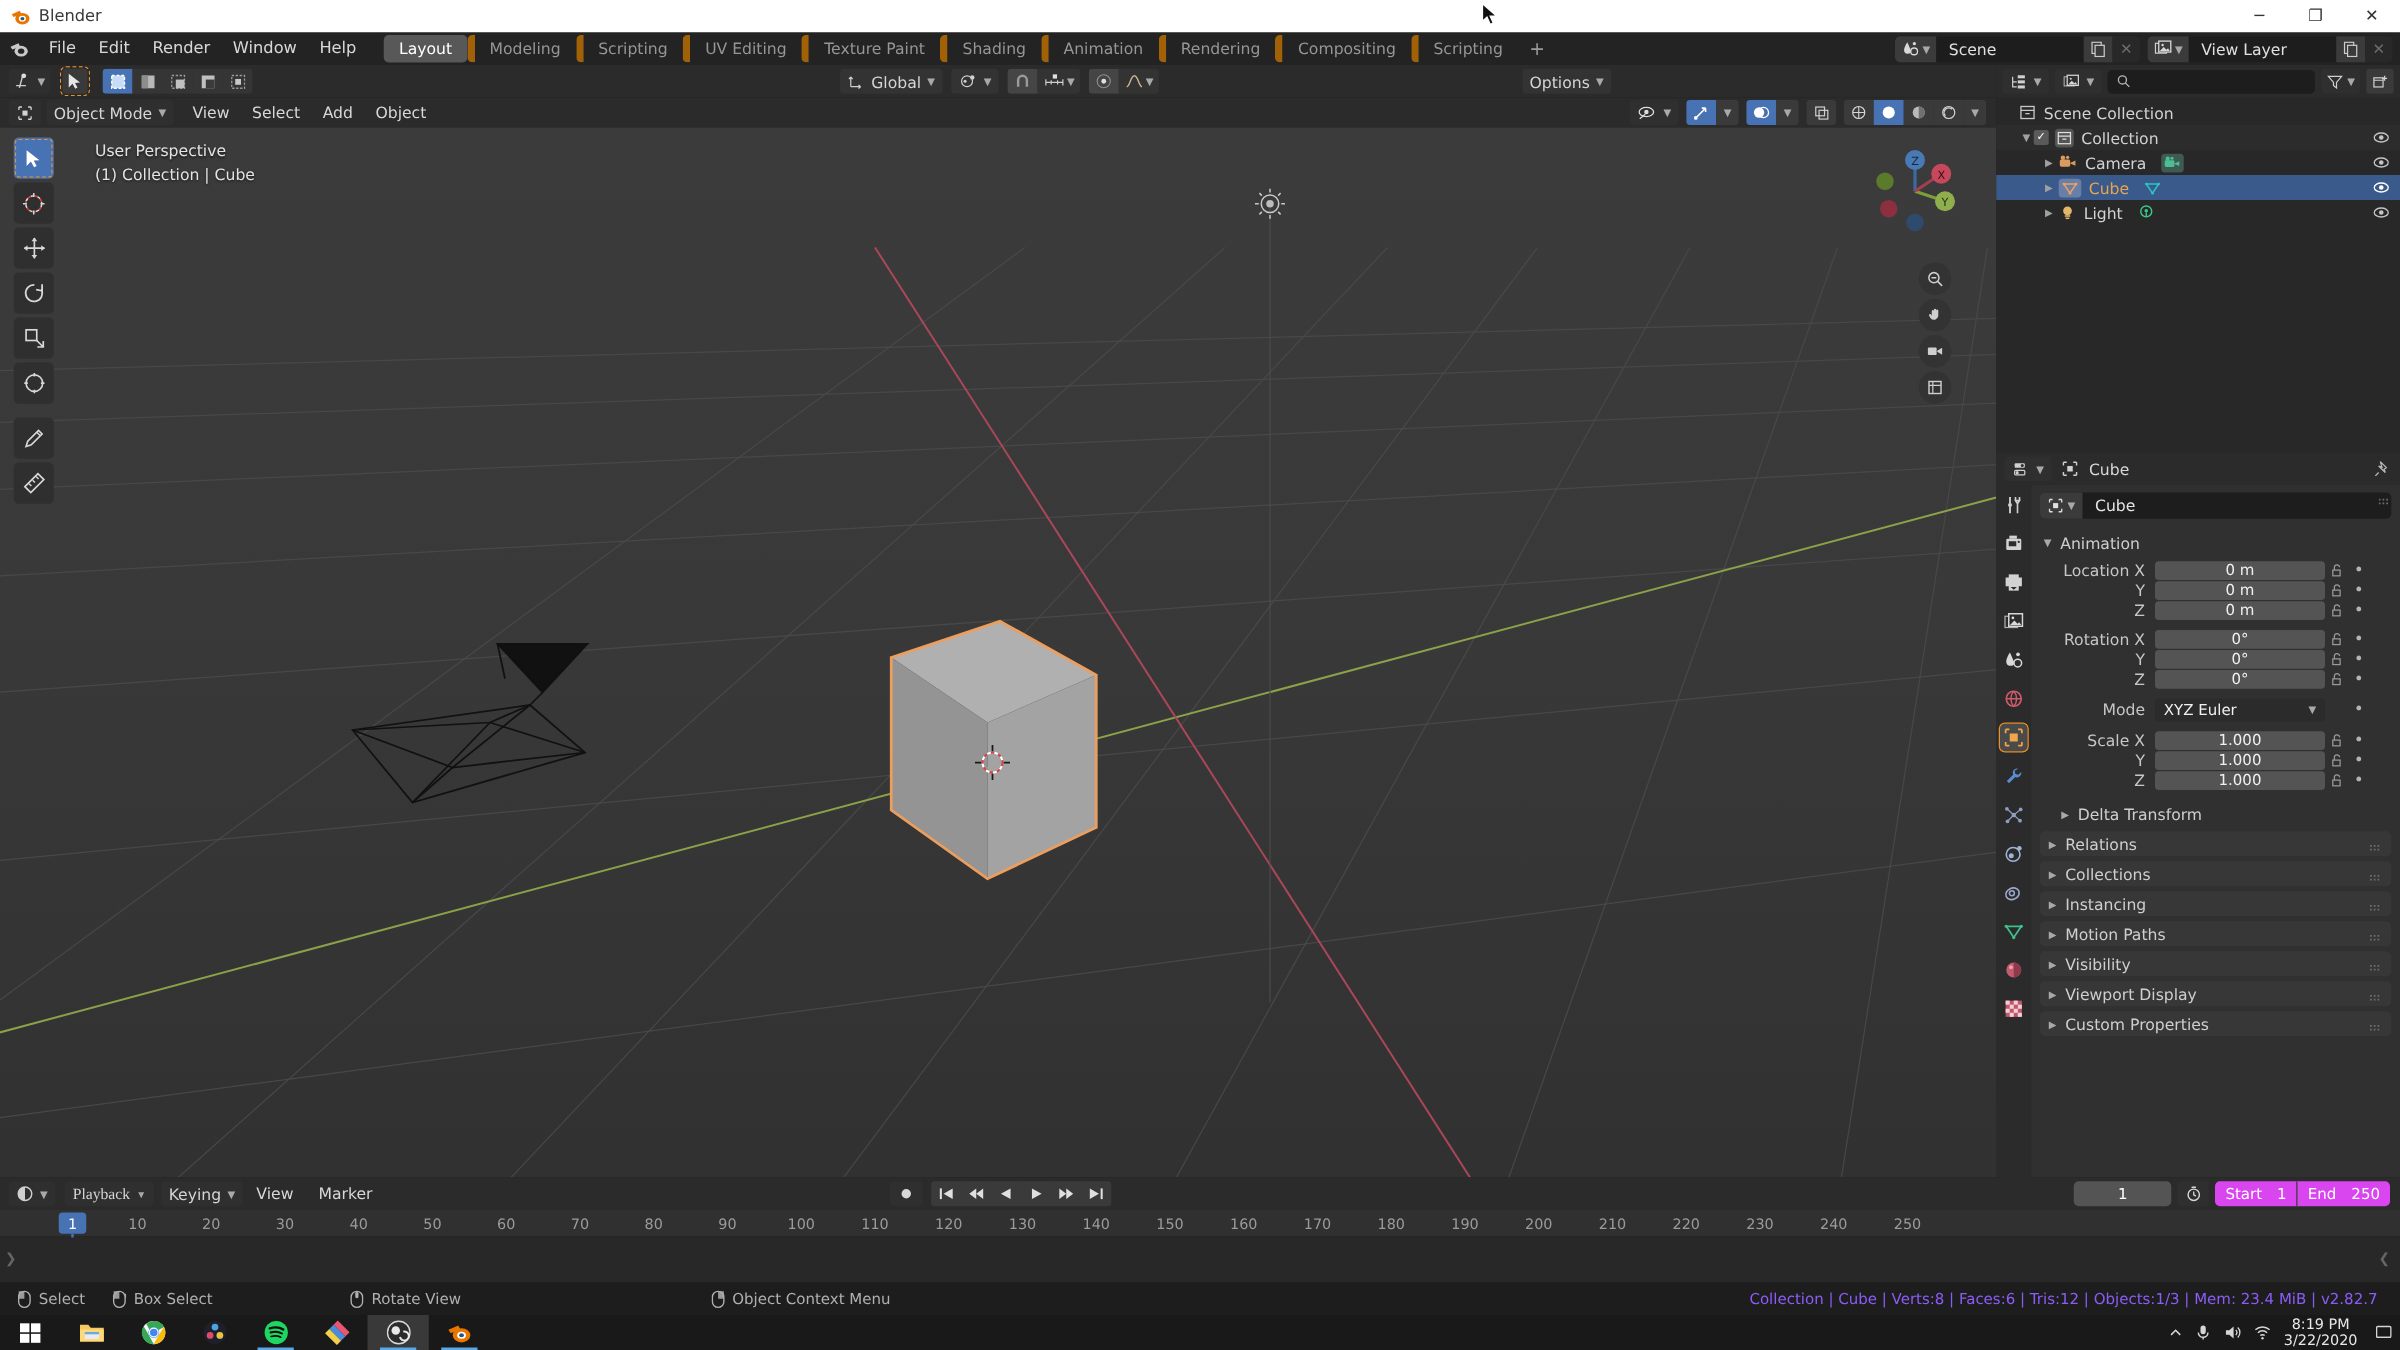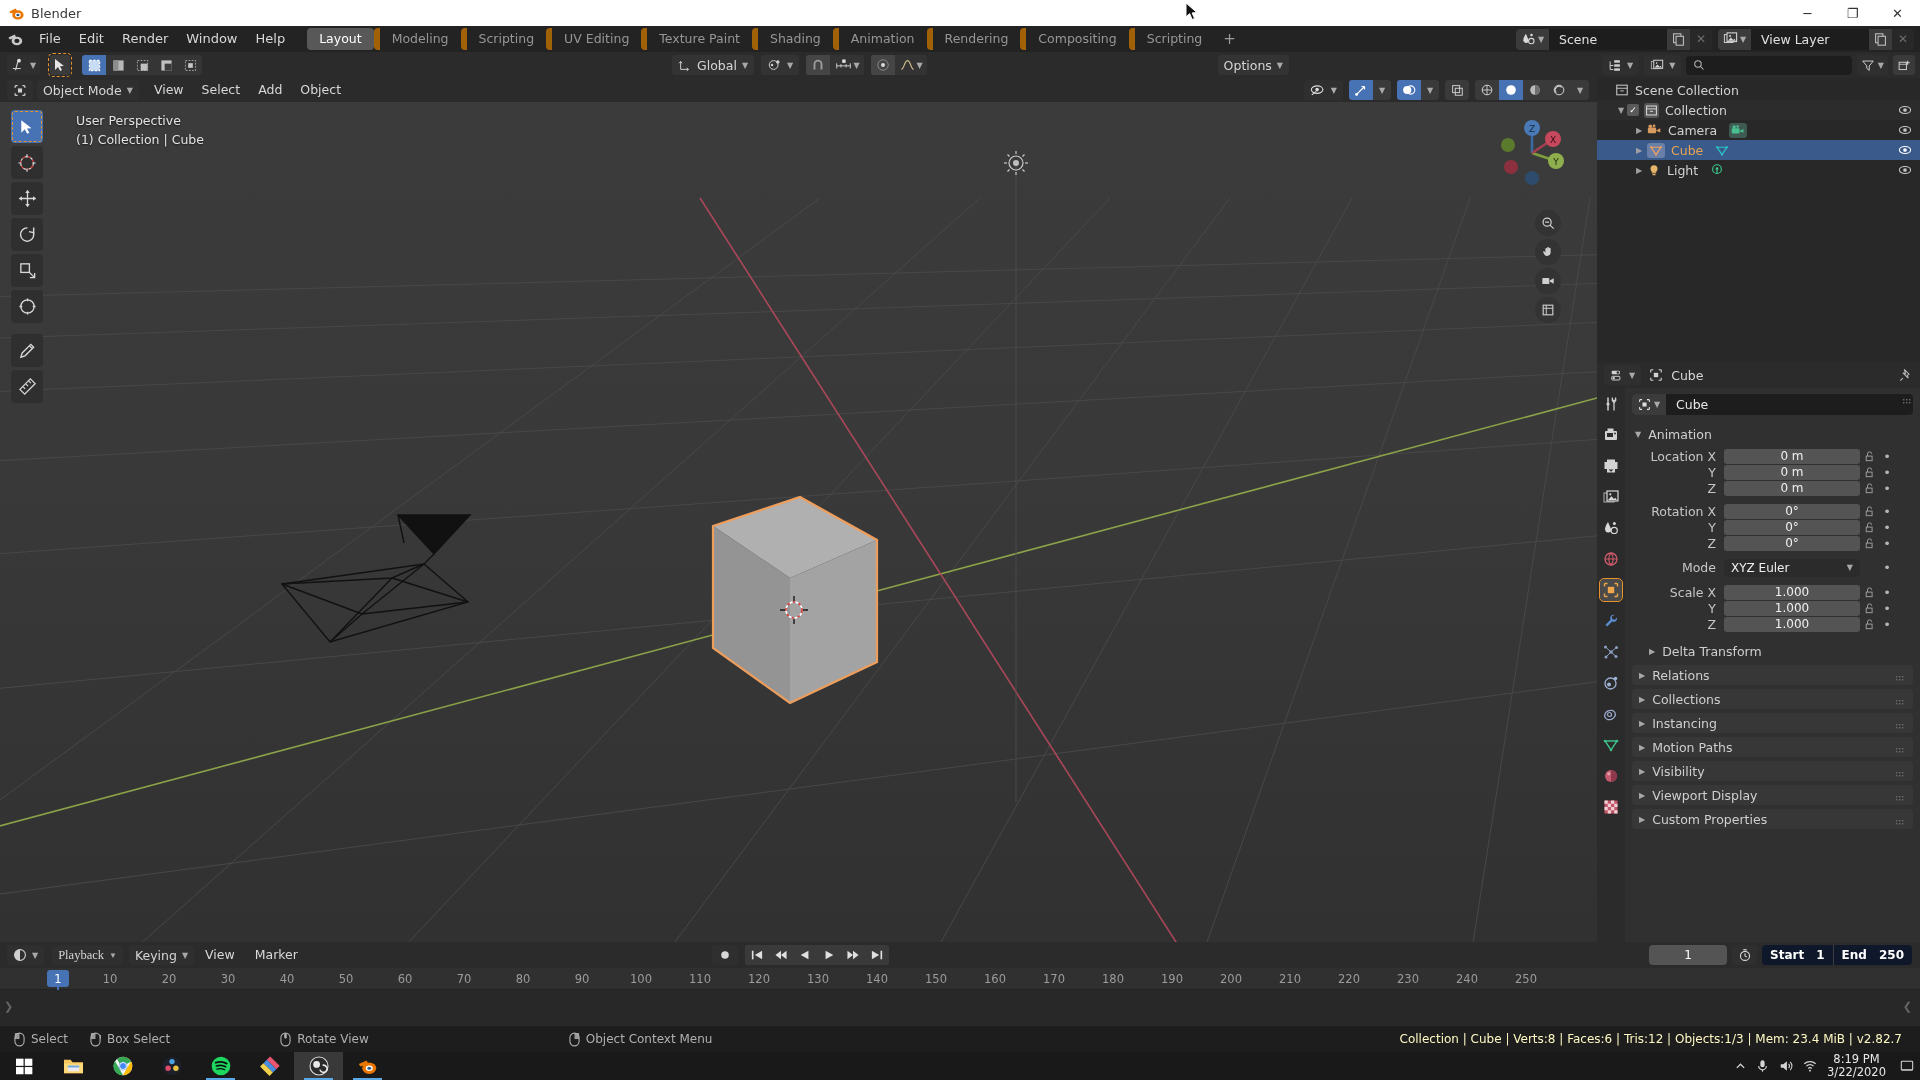--- a/index.html
+++ b/index.html
@@ -212,21 +212,21 @@
     padding-left: 7px; gap: 2px;
   }
   .tl-right {
     position: absolute; right: 8px; top: 3px; display: flex; align-items: center; gap: 5px;
   }
   .tl-playhead-field {
     width: 78px; height: 20px; background: #545454; border-radius: 4px;
     font-size: 12px; display: flex; align-items: center; justify-content: center; color:#fff;
   }
   .tl-range {
-    display: flex; align-items: flex-end; height: 20px; background: #0f172a; border-radius: 4px; overflow:hidden;font-weight:bold;
+    display: flex; align-items: flex-end; height: 20px; background: #d946ef; border-radius: 4px; overflow:hidden;
   }
   .tl-range > div {
     padding: 0 8px; height: 20px; display: flex; align-items: center; gap: 12px; font-size: 12px; color: #fff;
   }
   .tl-range > div + div { border-left: 1px solid #3d3d3d; }
   .tl-ruler {
     position: relative; height: 22px; background: #303030; border-bottom:1px solid #232323;
   }
   .tick { position: absolute; top: 4px; font-size: 11.5px; color: #9b9b9b; transform: translateX(-50%); }
   .playhead-badge {
@@ -236,21 +236,21 @@
   }
   .playhead-line { position: absolute; top: 19px; width: 2px; height: 36px; background: #4772b3; transform: translateX(-50%); }
   .tl-body { height: 36px; background: #282828; position: relative; }
 
   
   .statusbar {
     position: absolute; top: 1026px; left: 0; width: 1920px; height: 26px;
     background: #1d1d1d; display: flex; align-items: center; font-size: 12px; color: #b0b0b0;
   }
   .sb-item { display: flex; align-items: center; gap: 6px; margin-left: 14px;}
-  .sb-right { position: absolute; right: 18px; font-size: 12px; color: #fef9c3; }
+  .sb-right { position: absolute; right: 18px; font-size: 12px; color: #8b5cf6; }
 
   
   .taskbar {
     position: absolute; top: 1052px; left: 0; width: 1920px; height: 28px;
     background: #191919; display: flex; align-items: center;
   }
   .tbicon {
     width: 49px; height: 28px; display: flex; align-items: center; justify-content: center;
     position: relative;
   }

